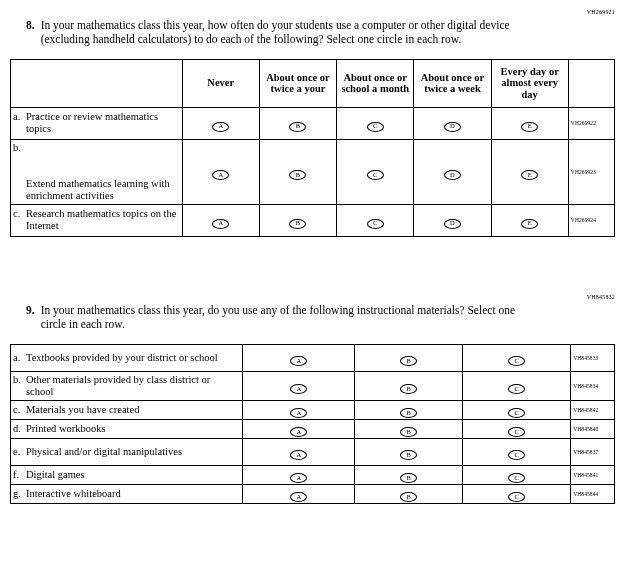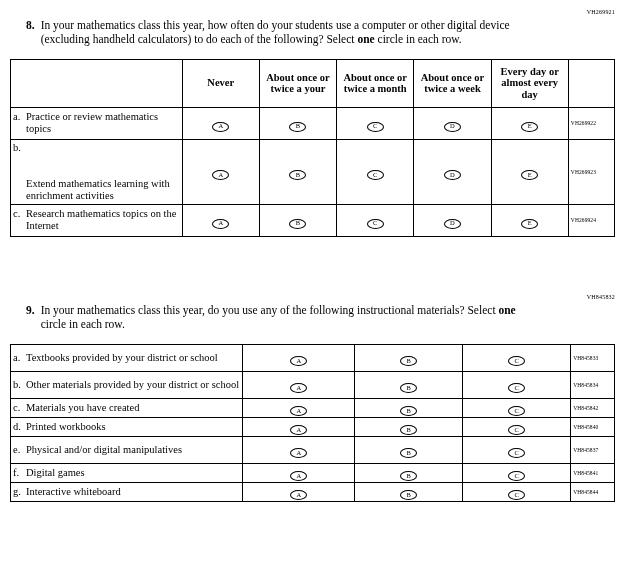--- a/index.html
+++ b/index.html
@@ -18,21 +18,21 @@
     font-size:6px;
     letter-spacing:.2px;
     padding-right:2px;
     height:8px;
     line-height:8px;
   }
 
   .question { display:flex; margin-top:2px; padding-left:16px; }
   .qnum { font-weight:bold; font-size:11.5px; line-height:1.25; margin-right:6px; }
   .qtext { font-size:11.5px; line-height:1.25; width:492px; }
-  .qtext b { font-weight:bold; }
+  .qtext b { font-weight:normal; }
 
   table { border-collapse:collapse; table-layout:fixed; margin-top:12px; width:605px; background:#fff; }
   td, th { border:1px solid #000; overflow:hidden; }
   th.colhead {
     font-weight:bold; font-size:10.5px; line-height:1.12;
     text-align:center; vertical-align:middle; padding:3px 2px;
     font-family:"Liberation Serif", serif;
   }
   th.stub, th.codehead { background:#fff; }
   td.rowlabel { font-size:10.5px; line-height:1.15; vertical-align:middle; padding:2px 3px 2px 2px; }
@@ -77,21 +77,21 @@
         <col style="width:72px">
         <col style="width:72px">
         <col style="width:72px">
         <col style="width:43px">
     </colgroup>
     <tbody>
         <tr>
       <th class="stub"></th>
       <th class="colhead">Never</th>
       <th class="colhead">About once or twice a your</th>
-      <th class="colhead">About once or twice a month</th>
+      <th class="colhead">About once or school a month</th>
       <th class="colhead">About once or twice a week</th>
       <th class="colhead">Every day or almost every day</th>
       <th class="codehead"></th>
     </tr>
 
     <tr>
       <td class="rowlabel">
         <span class="lbl">
               <span class="letter">a.</span>
               <span class="txt">Practice or review mathematics topics</span>
@@ -167,21 +167,21 @@
         <td class="bubblecell tall"><span class="bubble">A</span></td>
         <td class="bubblecell tall"><span class="bubble">B</span></td>
         <td class="bubblecell tall"><span class="bubble">C</span></td>
         <td class="codecell tall">VH845833</td>
       </tr>
 
       <tr>
         <td class="rowlabel tall">
           <span class="lbl">
                 <span class="letter">b.</span>
-                <span class="txt" style="width:190px;">Other materials provided by your district or school</span>
+                <span class="txt" style="width:190px;">Other materials provided by class district or school</span>
               </span>
         </td>
         <td class="bubblecell tall"><span class="bubble">A</span></td>
         <td class="bubblecell tall"><span class="bubble">B</span></td>
         <td class="bubblecell tall"><span class="bubble">C</span></td>
         <td class="codecell tall">VH845834</td>
       </tr>
 
       <tr>
         <td class="rowlabel short">

